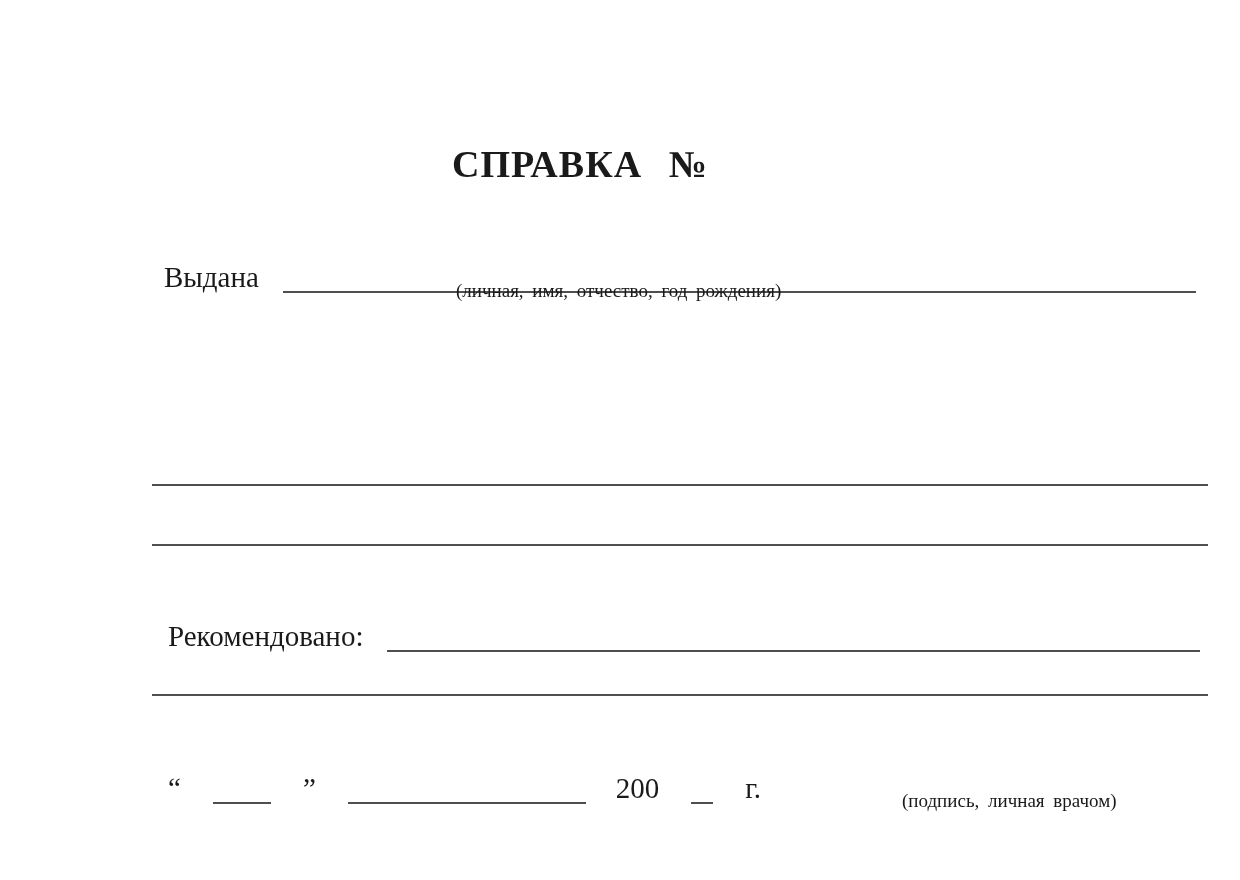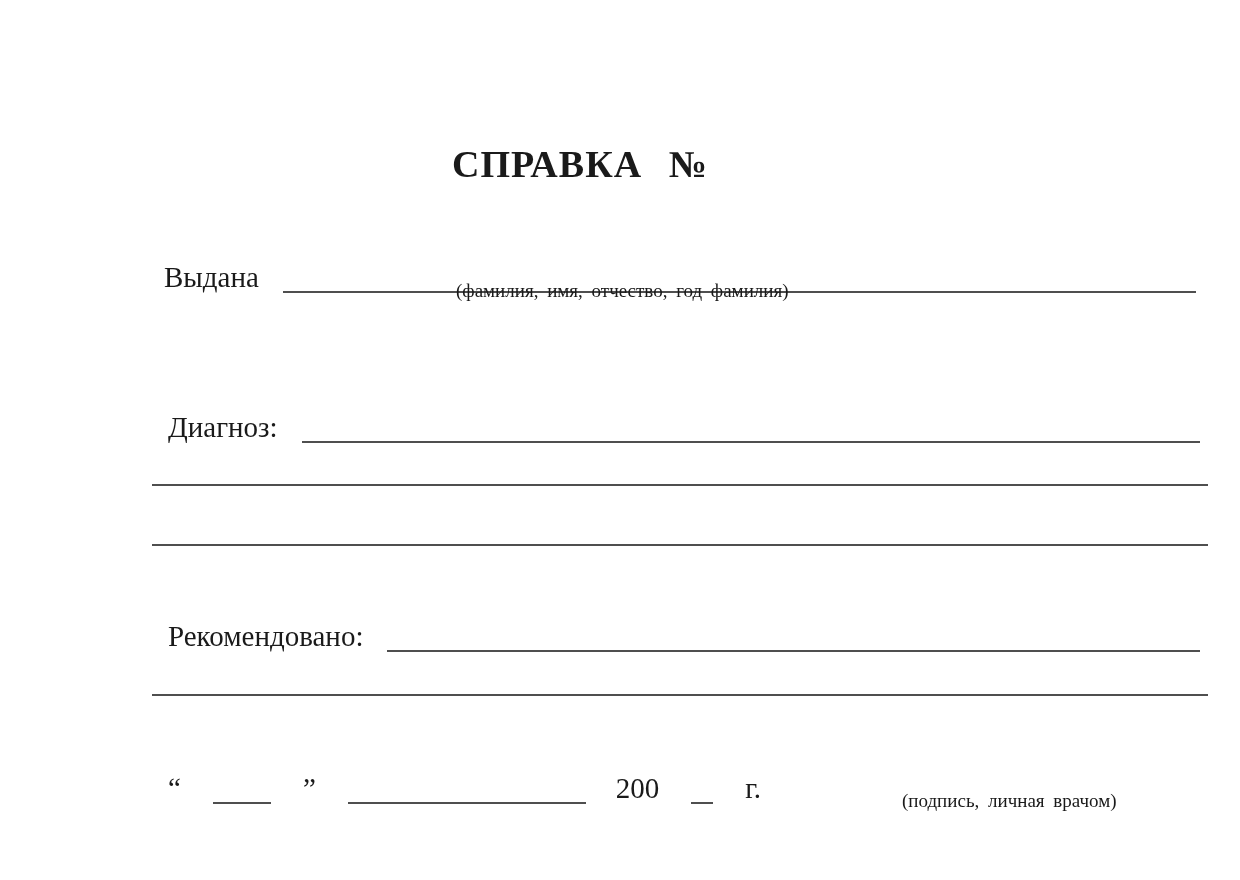--- a/index.html
+++ b/index.html
@@ -68,27 +68,23 @@
 <body>
 
 <div class="page">
 
   <div class="title">СПРАВКА №</div>
 
   <div class="row" style="left:84px; top:181px; width:1064px;">
     <span class="label">Выдана</span>
     <span class="blank grow"></span>
   </div>
-  <div class="hint" style="left:392px; top:216px;">(фамилия, имя, отчество, год фамилия)</div>
+  <div class="hint" style="left:392px; top:216px;">(личная, имя, отчество, год рождения)</div>
 
 
-  <div class="row" style="left:88px; top:331px; width:1064px;">
-    <span class="label">Диагноз:</span>
-    <span class="blank grow"></span>
-  </div>
 
   <div class="hr" style="left:88px; top:420px; width:1064px;"></div>
   <div class="hr" style="left:88px; top:480px; width:1064px;"></div>
 
   <div class="row" style="left:88px; top:540px; width:1064px;text-align:center;">
     <span class="label">Рекомендовано:</span>
     <span class="blank grow"></span>
   </div>
 
   <div class="hr" style="left:88px; top:630px; width:1064px;"></div>

